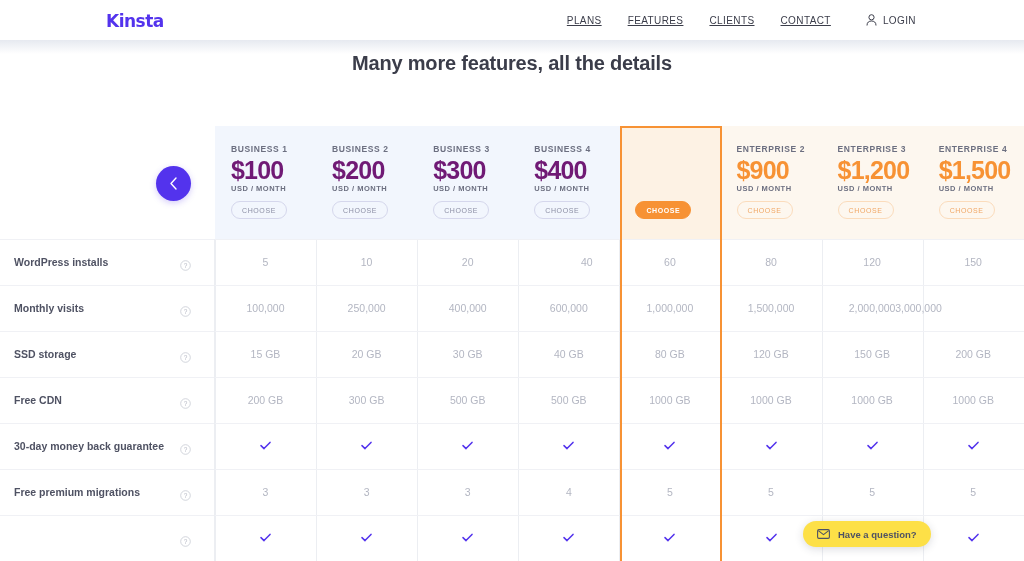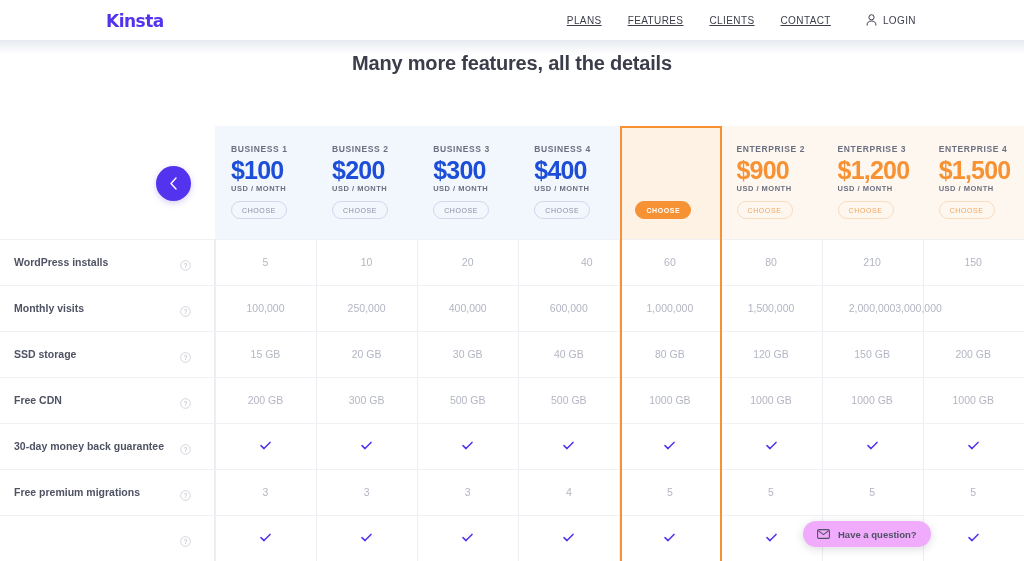--- a/index.html
+++ b/index.html
@@ -90,21 +90,21 @@
   .plan-name {
     margin-top:18px;
     font-size:8.5px; font-weight:bold; color:#6c6f80;
     letter-spacing:0.6px; white-space:nowrap;
   }
   .plan-price {
     margin-top:3px;
     font-size:25px; font-weight:bold; letter-spacing:-0.8px;
     line-height:1.05; white-space:nowrap;
   }
-  .plan-price.purple { color:#1d4ed8; }
+  .plan-price.purple { color:#701a75; }
   .plan-price.orange { color:#f79234; }
   .plan-period {
     margin-top:1px;
     font-size:7.5px; font-weight:bold; color:#6c6f80;
     letter-spacing:0.5px; white-space:nowrap;
   }
   .choose-btn {
     margin-top:8px;
     width:56px; height:18px; border-radius:9px;
     display:flex; align-items:center; justify-content:center;
@@ -172,21 +172,21 @@
     background:#5333ed;
     display:flex; align-items:center; justify-content:center;
     cursor:pointer; z-index:20;
     box-shadow:0 2px 6px rgba(83,51,237,0.25);
   }
 
   
   .chat-widget {
     position:absolute; left:803px; top:521px;
     height:26px; padding:0 14px;
-    background:#f0abfc; border-radius:13px;
+    background:#fde047; border-radius:13px;
     display:flex; align-items:center; gap:8px;
     box-shadow:0 2px 9px rgba(40,45,70,0.17);
     cursor:pointer; z-index:40;
   }
   .chat-widget .label {
     font-size:9.5px; font-weight:bold; color:#4f5263; white-space:nowrap;
   }
 </style>
 </head>
 <body>
@@ -306,21 +306,21 @@
         <div class="help-icon"><svg width="11" height="11" viewBox="0 0 11 11">
             <circle cx="5.5" cy="5.5" r="4.8" fill="none" stroke="#c7cad3" stroke-width="0.8"></circle>
             <text x="5.5" y="8.1" text-anchor="middle" font-size="6.5" fill="#b3b6c2" font-family="Liberation Sans, sans-serif">?</text>
           </svg></div>
         <div class="cell" style="left: 215px;">5</div>
         <div class="cell" style="left: 316.1px;">10</div>
         <div class="cell" style="left: 417.2px;">20</div>
         <div class="cell" style="left: 518.3px; padding-left: 36px;">40</div>
         <div class="cell" style="left: 619.4px;">60</div>
         <div class="cell" style="left: 720.5px;">80</div>
-        <div class="cell" style="left: 821.6px;">210</div>
+        <div class="cell" style="left: 821.6px;">120</div>
         <div class="cell" style="left: 922.7px;">150</div>
       </div>
       <div class="row">
         <div class="row-sep"></div>
         <div class="feat-label">Monthly visits</div>
         <div class="help-icon"><svg width="11" height="11" viewBox="0 0 11 11">
             <circle cx="5.5" cy="5.5" r="4.8" fill="none" stroke="#c7cad3" stroke-width="0.8"></circle>
             <text x="5.5" y="8.1" text-anchor="middle" font-size="6.5" fill="#b3b6c2" font-family="Liberation Sans, sans-serif">?</text>
           </svg></div>
         <div class="cell" style="left: 215px;">100,000</div>

